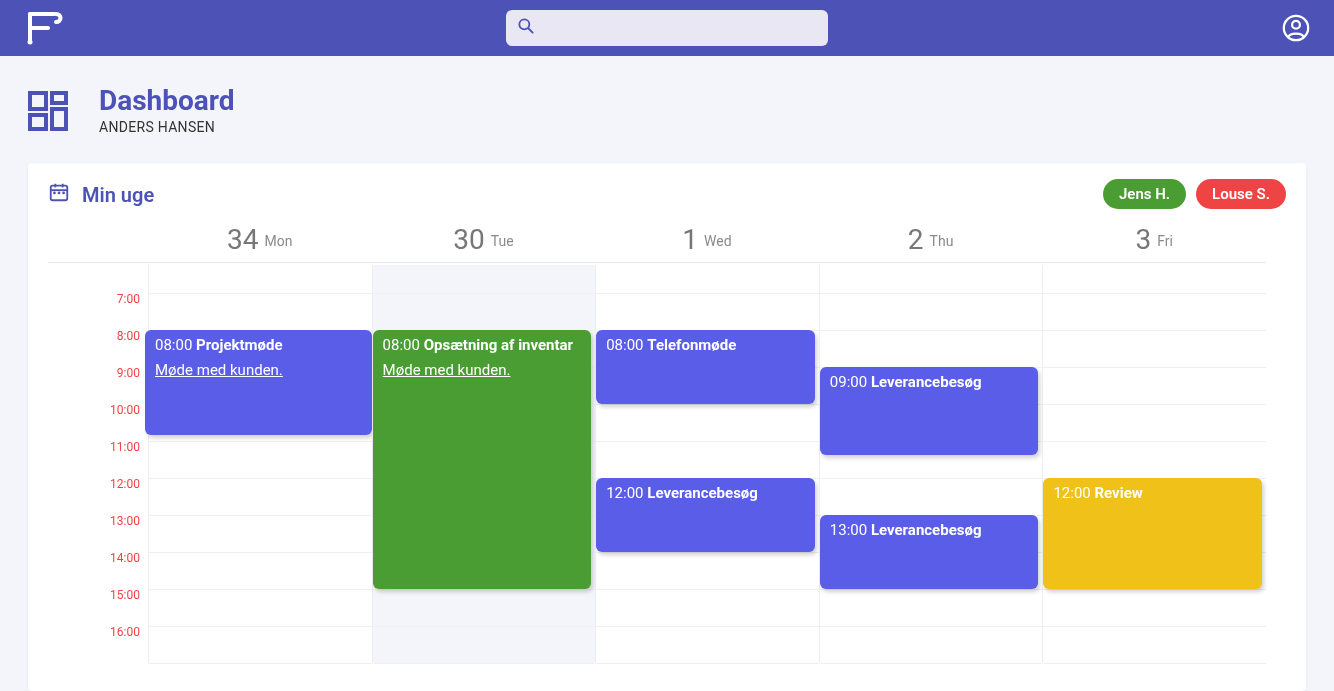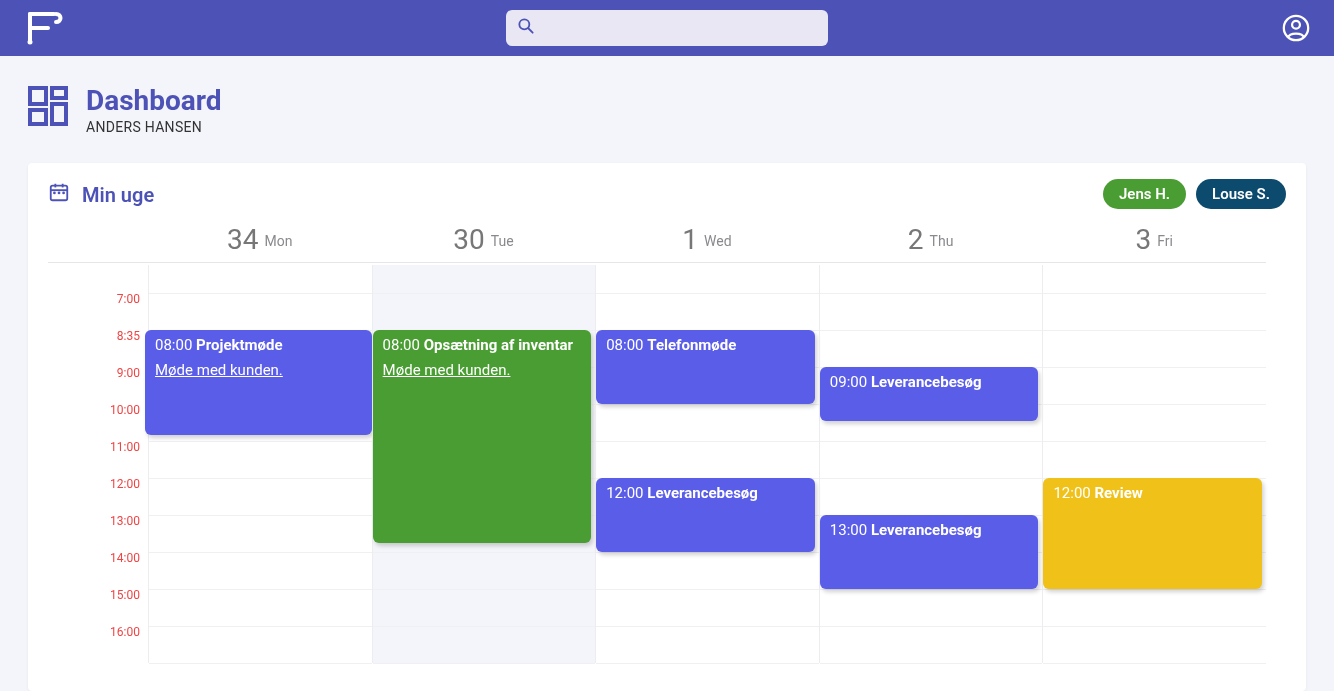--- a/index.html
+++ b/index.html
@@ -38,23 +38,23 @@
     font-size:14px;
     margin-left:6px;
     color:#333;
   }
   .account-btn { width:32px; height:32px; display:flex; align-items:center; justify-content:center; }
   .account-btn svg { width:30px; height:30px; }
 
   
   .page-head {
     display:flex;
-    align-items:flex-start;
+    align-items:flex-end;
     padding: 30px 28px 20px 28px;
-    gap:18px;
+    gap:31px;
   }
   .page-head-icon svg { width:40px; height:40px; }
   .page-head-text .title {
     font-size:28px;
     font-weight:700;
     color:#4d53b6;
     line-height:1.05;
   }
   .page-head-text .subtitle {
     font-size:14px;
@@ -94,21 +94,21 @@
     padding:0 16px;
     border-radius:16px;
     font-size:15px;
     font-weight:600;
     color:#fff;
     display:flex;
     align-items:center;
     cursor:pointer;
   }
   .chip.green { background:#4a9d33; }
-  .chip.yellow { background:#0c4a6e; }
+  .chip.yellow { background:#ef4444; }
 
   
   .calendar { width:100%; }
   .day-header-row {
     display:grid;
     grid-template-columns: 100px repeat(5, 1fr);
     border-bottom:1px solid #e6e6ea;
     padding-bottom:6px;
     margin: 0 20px 2px 0;
   }
@@ -249,21 +249,21 @@
       <div class="day-header" id="dh1"><span class="num">30</span><span class="dow">Tue</span></div>
       <div class="day-header" id="dh2"><span class="num">1</span><span class="dow">Wed</span></div>
       <div class="day-header" id="dh3"><span class="num">2</span><span class="dow">Thu</span></div>
       <div class="day-header" id="dh4"><span class="num">3</span><span class="dow">Fri</span></div>
     </div>
 
     <div class="grid-wrap" id="grid-wrap">
       <div class="time-col" id="time-col">
         <div class="spacer-row"></div>
       <div class="time-label">7:00</div>
-          <div class="time-label">8:35</div>
+          <div class="time-label">8:00</div>
           <div class="time-label">9:00</div>
           <div class="time-label">10:00</div>
           <div class="time-label">11:00</div>
           <div class="time-label">12:00</div>
           <div class="time-label">13:00</div>
           <div class="time-label">14:00</div>
           <div class="time-label">15:00</div>
           <div class="time-label">16:00</div>
         </div>
 
@@ -286,21 +286,21 @@
           <div class="hour-line" style="top: 65px;"></div>
           <div class="hour-line" style="top: 102px;"></div>
           <div class="hour-line" style="top: 139px;"></div>
           <div class="hour-line" style="top: 176px;"></div>
           <div class="hour-line" style="top: 213px;"></div>
           <div class="hour-line" style="top: 250px;"></div>
           <div class="hour-line" style="top: 287px;"></div>
           <div class="hour-line" style="top: 324px;"></div>
           <div class="hour-line" style="top: 361px;"></div>
           <div class="hour-line" style="top: 398px;"></div>
-          <div class="event green" style="top: 65px; height: 213px;"><span class="time">08:00</span> <span class="title-text">Opsætning af inventar</span><div class="desc">Møde med kunden.</div></div>
+          <div class="event green" style="top: 65px; height: 259px;"><span class="time">08:00</span> <span class="title-text">Opsætning af inventar</span><div class="desc">Møde med kunden.</div></div>
         </div>
         <div class="day-col" id="daycol2">
           <div class="hour-line" style="top: 28px;"></div>
           <div class="hour-line" style="top: 65px;"></div>
           <div class="hour-line" style="top: 102px;"></div>
           <div class="hour-line" style="top: 139px;"></div>
           <div class="hour-line" style="top: 176px;"></div>
           <div class="hour-line" style="top: 213px;"></div>
           <div class="hour-line" style="top: 250px;"></div>
           <div class="hour-line" style="top: 287px;"></div>
@@ -315,21 +315,21 @@
           <div class="hour-line" style="top: 65px;"></div>
           <div class="hour-line" style="top: 102px;"></div>
           <div class="hour-line" style="top: 139px;"></div>
           <div class="hour-line" style="top: 176px;"></div>
           <div class="hour-line" style="top: 213px;"></div>
           <div class="hour-line" style="top: 250px;"></div>
           <div class="hour-line" style="top: 287px;"></div>
           <div class="hour-line" style="top: 324px;"></div>
           <div class="hour-line" style="top: 361px;"></div>
           <div class="hour-line" style="top: 398px;"></div>
-          <div class="event purple" style="top: 102px; height: 54px;"><span class="time">09:00</span> <span class="title-text">Leverancebesøg</span></div>
+          <div class="event purple" style="top: 102px; height: 88px;"><span class="time">09:00</span> <span class="title-text">Leverancebesøg</span></div>
           <div class="event purple" style="top: 250px; height: 74px;"><span class="time">13:00</span> <span class="title-text">Leverancebesøg</span></div>
         </div>
         <div class="day-col" id="daycol4">
           <div class="hour-line" style="top: 28px;"></div>
           <div class="hour-line" style="top: 65px;"></div>
           <div class="hour-line" style="top: 102px;"></div>
           <div class="hour-line" style="top: 139px;"></div>
           <div class="hour-line" style="top: 176px;"></div>
           <div class="hour-line" style="top: 213px;"></div>
           <div class="hour-line" style="top: 250px;"></div>

